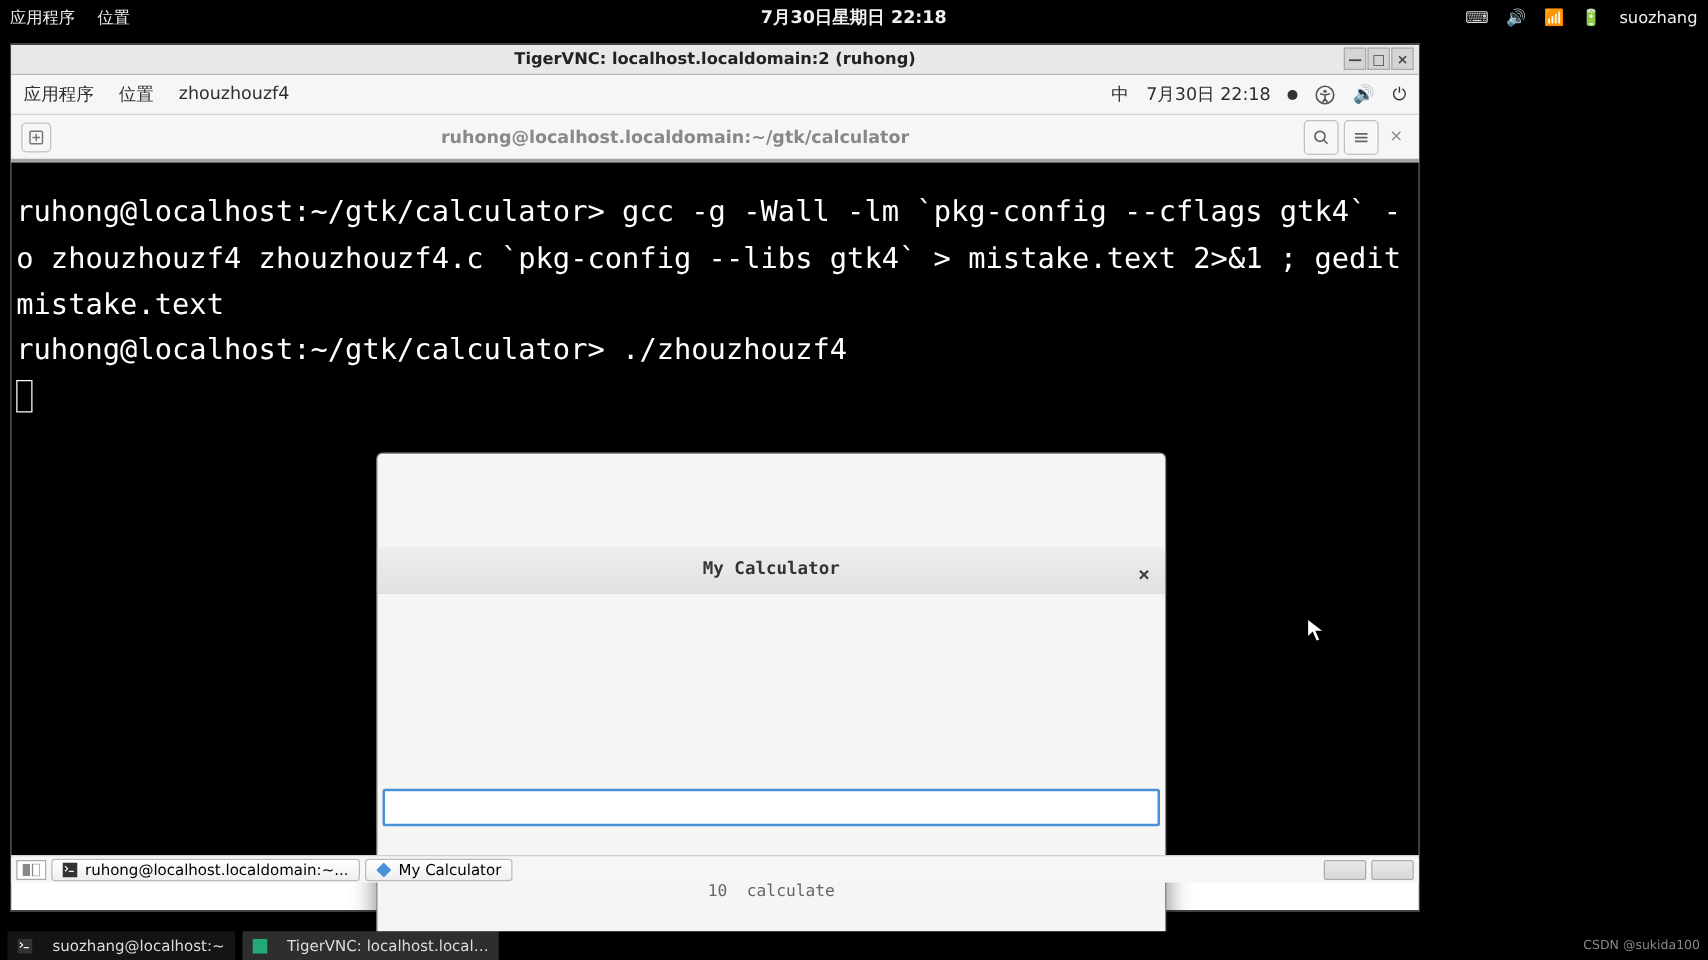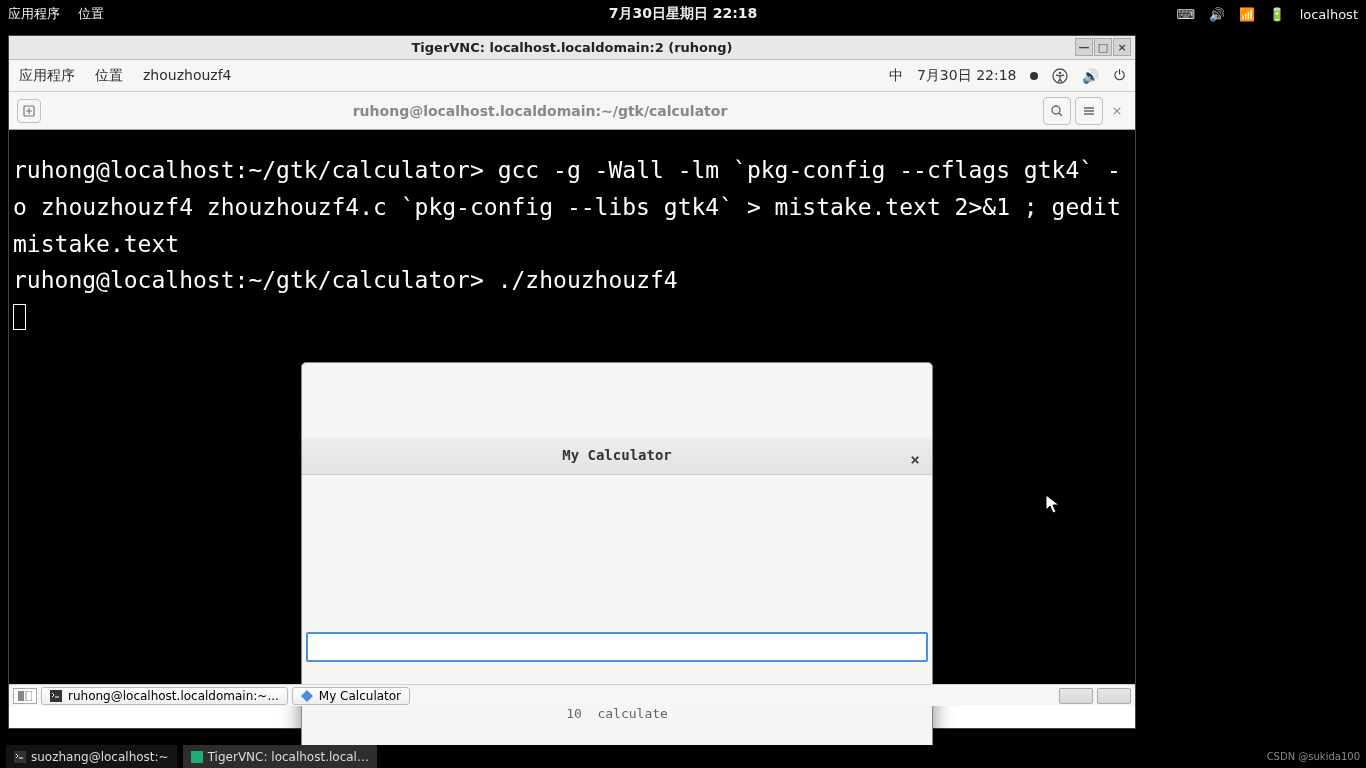--- a/index.html
+++ b/index.html
@@ -14,21 +14,21 @@
 .vnc-window { position:absolute; top:35px; left:8px; width:1128px; height:694px; background:#fff; border:1px solid #444; }
 .vnc-titlebar { height:24px; background:#e8e8e8; border-bottom:1px solid #bbb; display:flex; align-items:center; justify-content:center; font-size:13px; color:#222; position:relative; font-weight:600; }
 .vnc-titlebar .winbtns { position:absolute; right:4px; top:2px; display:flex; gap:0; }
 .vnc-titlebar .winbtns span { width:18px; height:18px; background:#d4d4d4; border:1px solid #aaa; display:flex; align-items:center; justify-content:center; font-size:11px; color:#444; margin-left:1px; cursor:pointer; }
 
 .gnome-topbar { height:32px; background:#f6f6f6; border-bottom:1px solid #d0d0d0; display:flex; align-items:center; padding:0 10px; color:#2e2e2e; font-size:14px; }
 .gnome-topbar .left { display:flex; gap:20px; }
 .gnome-topbar .right { margin-left:auto; display:flex; gap:14px; align-items:center; }
 .gnome-topbar .dot { width:8px; height:8px; border-radius:50%; background:#333; }
 
-.term-toolbar { height:38px; background:#f6f6f6; border-bottom:1px solid #a3a3a3; display:flex; align-items:center; padding:0 8px; }
+.term-toolbar { height:38px; background:#f6f6f6; border-bottom:3px solid #a3a3a3; display:flex; align-items:center; padding:0 8px; }
 .term-toolbar .newtab { width:24px; height:24px; border:1px solid #c0c0c0; border-radius:4px; display:flex; align-items:center; justify-content:center; font-size:15px; color:#666; cursor:pointer; }
 .term-toolbar .title { flex:1; text-align:center; color:#888; font-size:14px; font-weight:600; }
 .term-toolbar .btn { width:28px; height:28px; border:1px solid #c0c0c0; border-radius:4px; display:flex; align-items:center; justify-content:center; color:#666; margin-left:4px; cursor:pointer; }
 .term-toolbar .close { width:20px; color:#888; border:none; }
 
 .terminal { background:#000; color:#fff; font-family:"DejaVu Sans Mono","Courier New",monospace; font-size:23px; line-height:1.6; padding:22px 4px; height:556px; position:relative; white-space:pre-wrap; word-break:break-all; }
 .prompt { color:#fff; }
 .cursor-block { display:inline-block; width:13px; height:26px; border:1px solid #fff; vertical-align:text-bottom; }
 
 .calc-window { position:absolute; top:232px; left:292px; width:632px; background:#f5f5f4; border:1px solid #888; border-radius:5px; box-shadow:0 6px 20px rgba(0,0,0,.5); }
@@ -39,42 +39,42 @@
 .calc-label { text-align:center; color:#666; font-size:13px; padding:5px 0 3px; }
 
 .gnome-taskbar { position:absolute; bottom:22px; left:0; right:0; height:22px; background:#f6f6f6; border-top:1px solid #d0d0d0; display:flex; align-items:center; padding:0 4px; gap:4px; }
 .gnome-taskbar .ws { width:24px; height:16px; border:1px solid #aaa; background:#fff; display:flex; align-items:center; justify-content:center; font-size:10px; cursor:pointer; }
 .gnome-taskbar .task { height:18px; padding:0 8px; background:linear-gradient(#fff,#eee); border:1px solid #bbb; border-radius:3px; display:flex; align-items:center; gap:6px; font-size:12px; max-width:260px; overflow:hidden; white-space:nowrap; cursor:pointer; }
 .gnome-taskbar .task .ic { width:12px; height:12px; }
 .gnome-taskbar .tray { margin-left:auto; display:flex; gap:4px; }
 .gnome-taskbar .tray span { width:34px; height:16px; background:linear-gradient(#e8e8e8,#d8d8d8); border:1px solid #aaa; border-radius:2px; }
 
 .host-taskbar { position:absolute; bottom:0; left:0; right:0; height:23px; background:#000; display:flex; align-items:center; padding:0 6px; gap:6px; color:#ddd; font-size:12px; }
-.host-taskbar .task { height:18px; padding:12px 8px; background:rgba(255,255,255,.08); display:flex; align-items:center; gap:5px; cursor:pointer; max-width:210px; overflow:hidden; white-space:nowrap; }
+.host-taskbar .task { height:18px; padding:12px 8px; background:rgba(255,255,255,.08); display:flex; align-items:center; gap:16px; cursor:pointer; max-width:210px; overflow:hidden; white-space:nowrap; }
 .host-taskbar .task.active { background:rgba(255,255,255,.18); }
 .host-taskbar .watermark { margin-left:auto; color:#888; font-size:10px; }
 
 .mouse-cursor { position:absolute; top:494px; left:1045px; width:16px; height:22px; pointer-events:none; }
 svg { display:block; }
 </style>
 </head>
 <body>
 
 <div class="host-topbar">
   <div class="left">
     <span>应用程序</span>
     <span>位置</span>
   </div>
   <div class="center">7月30日星期日 22:18</div>
   <div class="right">
     <span class="icon">⌨</span>
     <span class="icon">🔊</span>
     <span class="icon">📶</span>
     <span class="icon">🔋</span>
-    <span>localhost</span>
+    <span>suozhang</span>
   </div>
 </div>
 
 <div class="vnc-window">
   <div class="vnc-titlebar">
     <span>TigerVNC: localhost.localdomain:2 (ruhong)</span>
     <div class="winbtns">
       <span>—</span>
       <span>□</span>
       <span>×</span>

